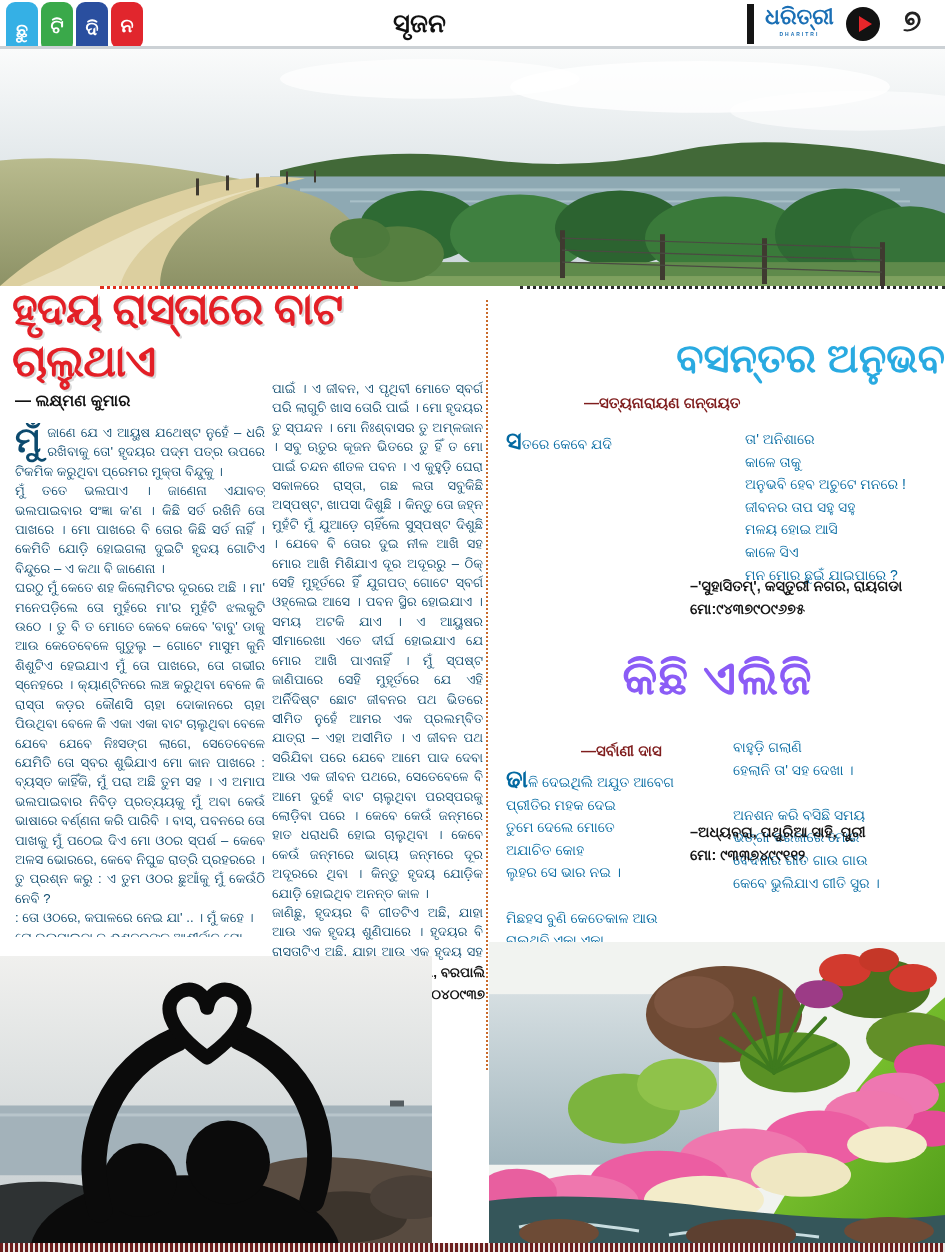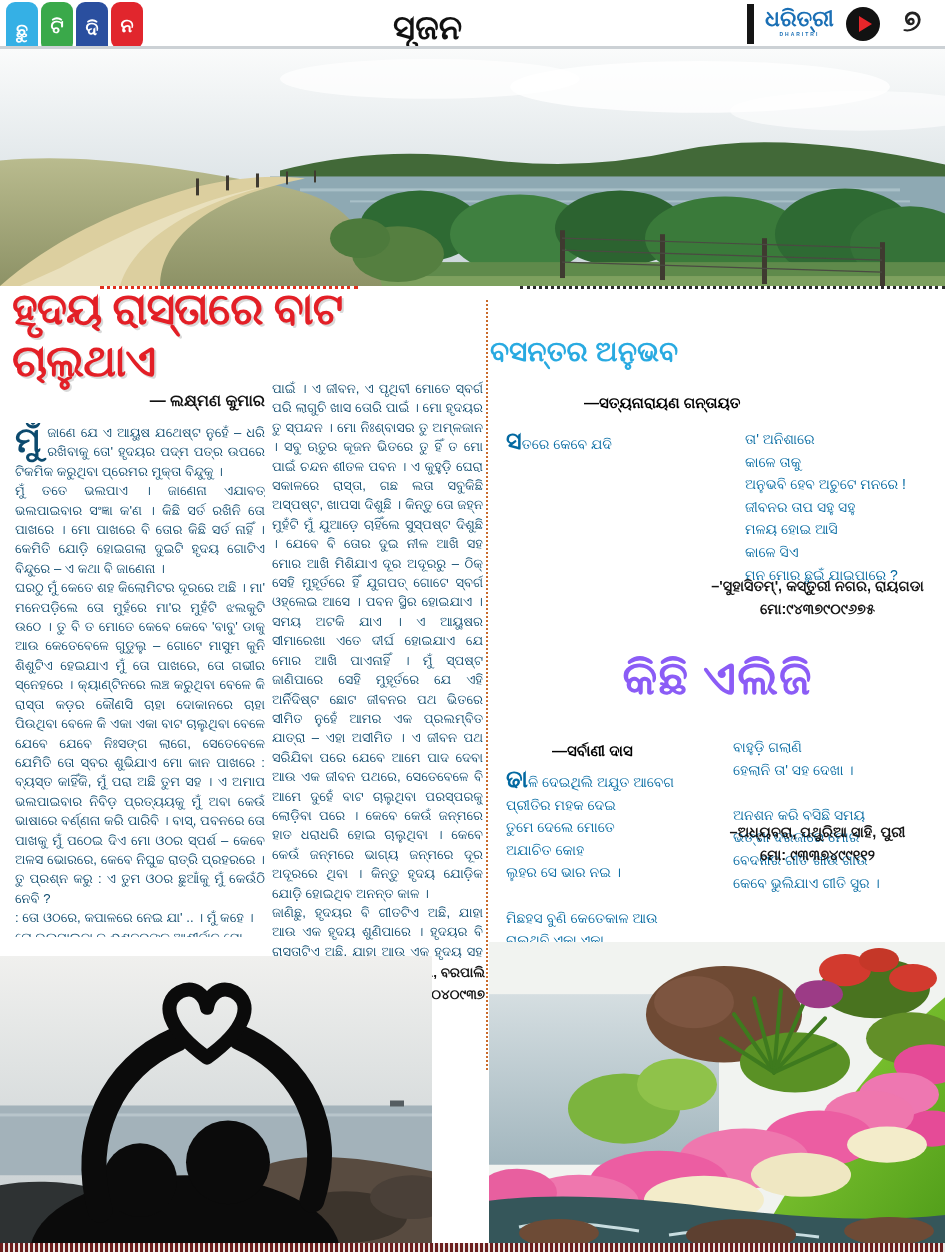--- a/index.html
+++ b/index.html
@@ -8,67 +8,67 @@
   .abs { position:absolute; }
 
   
   .tiles { left:6px; top:2px; display:flex; gap:3px; align-items:flex-start; }
   .tile { width:32px; border-radius:9px; color:#fff; font-weight:bold; font-size:19px;
           display:flex; align-items:center; justify-content:center; }
   .tile.t0 { height:57px; background:#35b0e5; }
   .tile.t1 { height:50px; background:#3aa94a; }
   .tile.t2 { height:53px; background:#2a4f9f; }
   .tile.t3 { height:47px; background:#e1262d; }
-  .section-title { left:393px; top:8px; font-size:34px; font-weight:bold; color:#111; }
+  .section-title { left:393px; top:8px; font-size:26px; font-weight:bold; color:#111; }
   .masthead-bar { left:747px; top:4px; width:7px; height:40px; background:#151515; }
   .masthead { left:765px; top:7px; text-align:center; color:#1a6fb5; }
-  .masthead .mh { font-size:22px; font-weight:bold; line-height:24px; }
+  .masthead .mh { font-size:22px; font-weight:bold; line-height:24px;font-family:Liberation Mono, monospace; }
   .masthead .mhs { font-size:5px; letter-spacing:2px; font-weight:bold; }
   .play-badge { left:846px; top:7px; width:34px; height:34px; border-radius:50%; background:#121212;
                 display:flex; align-items:center; justify-content:center; }
   .play-tri { width:0; height:0; border-left:13px solid #e8262a; border-top:8px solid transparent;
               border-bottom:8px solid transparent; margin-left:4px; }
   .page-number { left:903px; top:4px; font-size:30px; font-weight:bold; color:#222; }
   .header-rule { left:0; top:46px; width:945px; height:3px; background:#ccd1d5; }
 
   
   .dot-red { left:100px; top:286px; width:258px; border-top:3px dotted #e0301e; }
   .dot-black { left:520px; top:286px; width:425px; border-top:3px dotted #2b2b2b; }
   .vdivider { left:486px; top:300px; height:770px; border-left:2px dotted #c96a2a; }
   .bottom-strip { left:0; top:1243px; width:945px; height:9px;
      background:repeating-linear-gradient(90deg,#6b1d1d 0 3px,#e9e4e2 3px 5px); }
 
   
   .headline { left:12px; top:283px; width:478px; font-size:44px; font-weight:800; line-height:1.18;
               color:#e31f26; text-shadow:2px 2px 0 #d9d9d9; letter-spacing:-1px; }
-  .art-byline { left:15px; top:392px; width:250px; text-align:right; font-weight:bold; font-size:16px; color:#111; }
+  .art-byline { left:15px; top:392px; width:250px; text-align:left; font-weight:bold; font-size:16px; color:#111; }
   .body-col { font-size:13.1px; line-height:19.4px; text-align:justify; color:#0c4a6e; }
   .coltext { white-space:pre-line; }
   .col1 { left:15px; top:423px; width:250px; height:514px; overflow:hidden; }
   .col2 { left:272px; top:379px; width:211px; height:582px; overflow:hidden; }
   .dropcap { float:left; font-size:35px; line-height:30px; font-weight:bold; padding:2px 6px 0 0; }
   .art-sig { left:272px; top:962px; width:213px; text-align:right; font-weight:bold; font-size:13.5px;
              line-height:22px; white-space:pre-line; color:#141414; }
 
   
-  .poem-title1 { left:490px; top:336px; width:455px; text-align:left; font-size:28px; font-weight:800;
+  .poem-title1 { left:490px; top:336px; width:455px; text-align:right; font-size:40px; font-weight:800;
                  color:#29aae1; letter-spacing:0; }
   .poem-title2 { left:490px; top:650px; width:455px; text-align:center; font-size:47px; font-weight:900;
                  color:#8b5cf6; letter-spacing:1px; }
-  .poem-byline { font-weight:bold; font-size:15px; color:#000000; }
+  .poem-byline { font-weight:bold; font-size:15px; color:#7f1d1d; }
   .pb1 { left:584px; top:394px; }
-  .pb2 { left:552px; top:742px; }
+  .pb2 { left:581px; top:742px; }
   .poem-col { font-size:14px; line-height:22.6px; color:#0369a1; }
   .poem-lines { white-space:pre-line; }
   .poem-drop { font-size:24px; font-weight:bold; }
   .p1c1 { left:506px; top:430px; width:210px; }
   .p1c2 { left:733px; top:428px; width:212px;margin-left:12px; }
   .p2c1 { left:506px; top:768px; width:215px; }
   .p2c2 { left:733px; top:736px; width:212px; }
-  .poem-sig { text-align:center; font-weight:bold; font-size:14.5px; line-height:23px; white-space:pre-line; color:#141414; }
+  .poem-sig { text-align:left; font-weight:bold; font-size:14.5px; line-height:23px; white-space:pre-line; color:#141414; }
   .sig1 { left:690px; top:575px; width:255px; }
   .sig2 { left:690px; top:821px; width:255px; }
 
   
   .photo-main { left:0; top:49px; width:945px; height:237px; }
   .photo-couple { left:0; top:956px; width:432px; height:289px; }
   .photo-flowers { left:489px; top:942px; width:456px; height:301px; }
   svg { display:block; }
 </style>
 </head>

